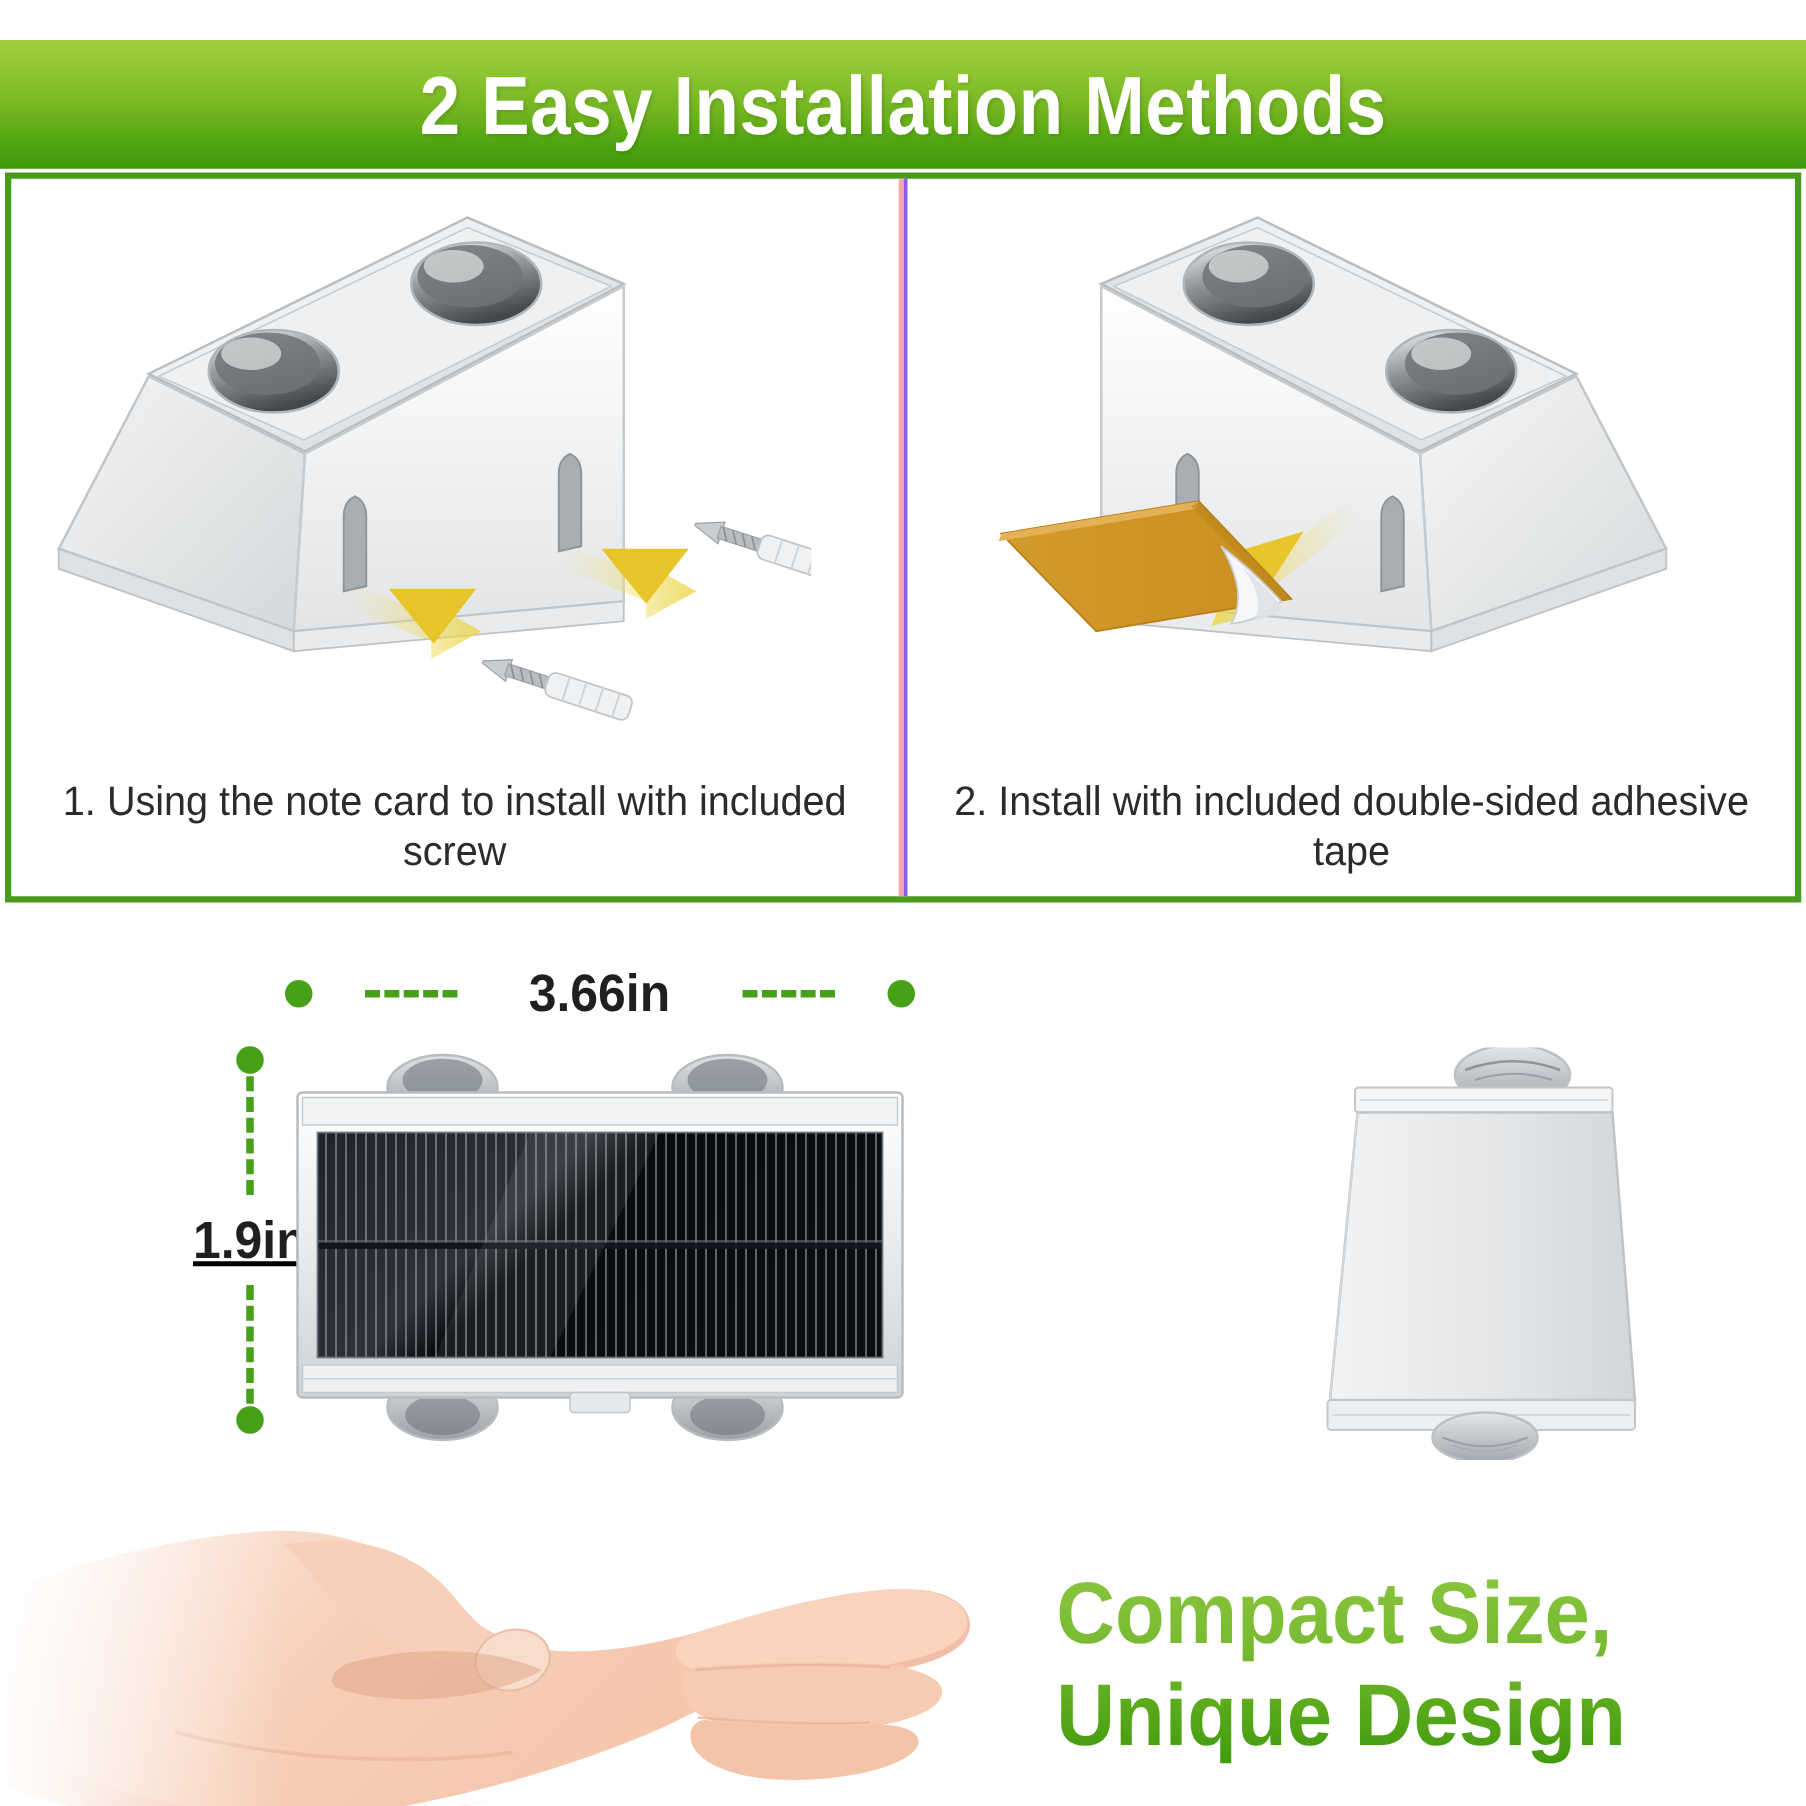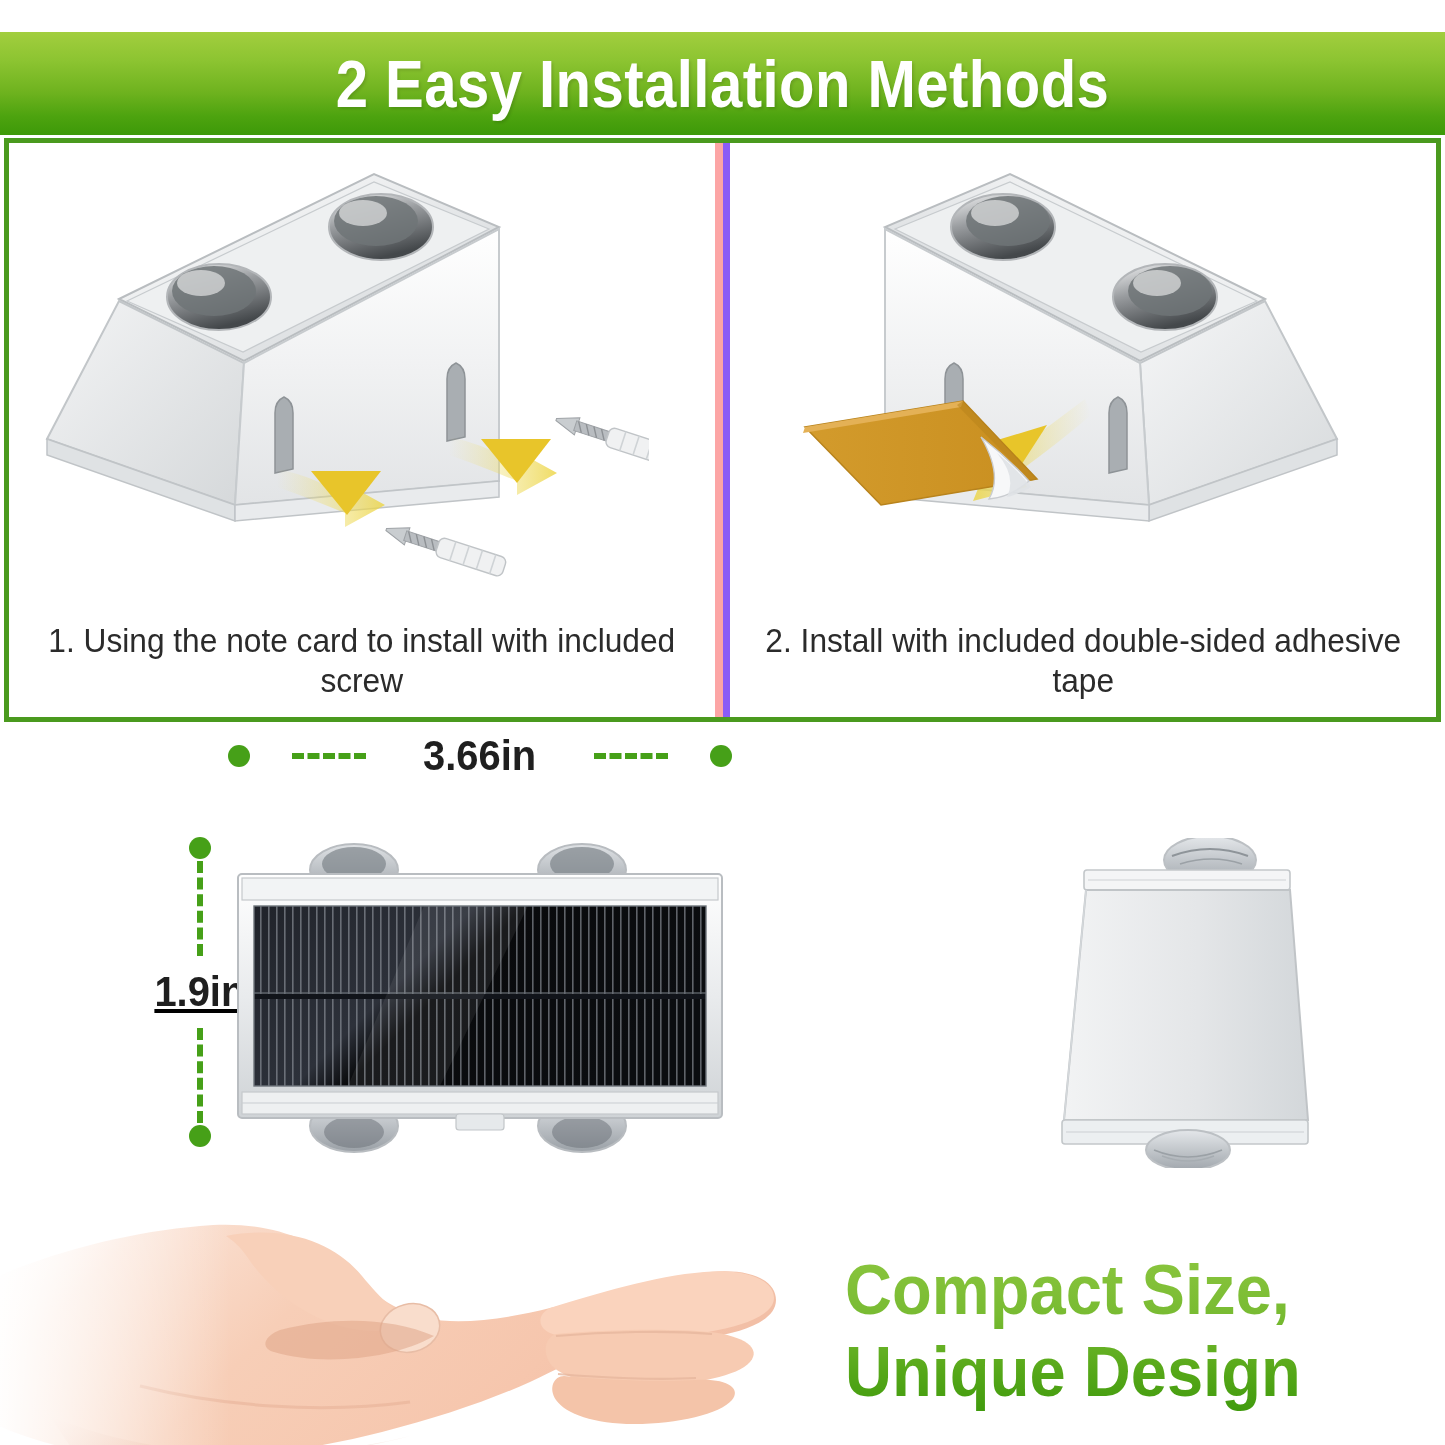--- a/index.html
+++ b/index.html
@@ -20,22 +20,22 @@
     letter-spacing:.5px; transform:scaleX(.88); transform-origin:center;
     white-space:nowrap; text-shadow:2px 2px 3px rgba(0,0,0,.12);
   }
 
   
   .panels{
     position:absolute; left:4px; top:106px; width:1437px; height:584px;
     border:5px solid #4a9a1e; background:#fff; display:flex;
   }
   .panel{ position:relative; width:50%; height:100%; }
-  .panel.left{ border-right:8px solid #fca5a5; }
-  .panel.right{ border-left:7px solid #8b5cf6; }
+  .panel.left{ border-right:4px solid #fca5a5; }
+  .panel.right{ border-left:3px solid #8b5cf6; }
 
   .panel-art{ position:absolute; left:0; top:0; right:0; height:470px; }
   .panel-caption{
     position:absolute; left:8px; right:8px; bottom:6px; height:100px;
     display:flex; align-items:center; justify-content:center; text-align:center;
     color:#2b2b2b; font-size:33px; line-height:1.22; font-weight:400;
     font-family:"Liberation Sans Narrow","Liberation Sans",sans-serif;
     transform:scaleX(.96);
   }
 
@@ -236,21 +236,21 @@
               <path d="M196,288 q26,20 48,44 q-18,16 -40,18 q14,-24 -8,-62 z" fill="#f7f8f9" stroke="#c9ccd0" stroke-width="1.4"></path>
               <path d="M212,304 q22,18 34,34 q-14,8 -24,10 q10,-20 -10,-44 z" fill="#dfe2e5" opacity=".9"></path>
             </g>
           </svg>
         </div>
       </div>
       <div class="panel-caption">2. Install with included double-sided adhesive tape</div>
     </div>
   </div>
 
-  <div class="dimwrap dim-h" style="left:228px; top:700px; width:504px;gap:40px;">
+  <div class="dimwrap dim-h" style="left:228px; top:739px; width:504px;gap:40px;">
     <span class="dim-dot"></span>
     <span class="dim-line-h"></span>
     <span class="dim-label">3.66in</span>
     <span class="dim-line-h"></span>
     <span class="dim-dot"></span>
   </div>
 
 
   <div class="dimwrap dim-v" style="left:140px; top:805px; height:310px; width:120px;text-decoration:underline;">
     <span class="dim-dot"></span>

